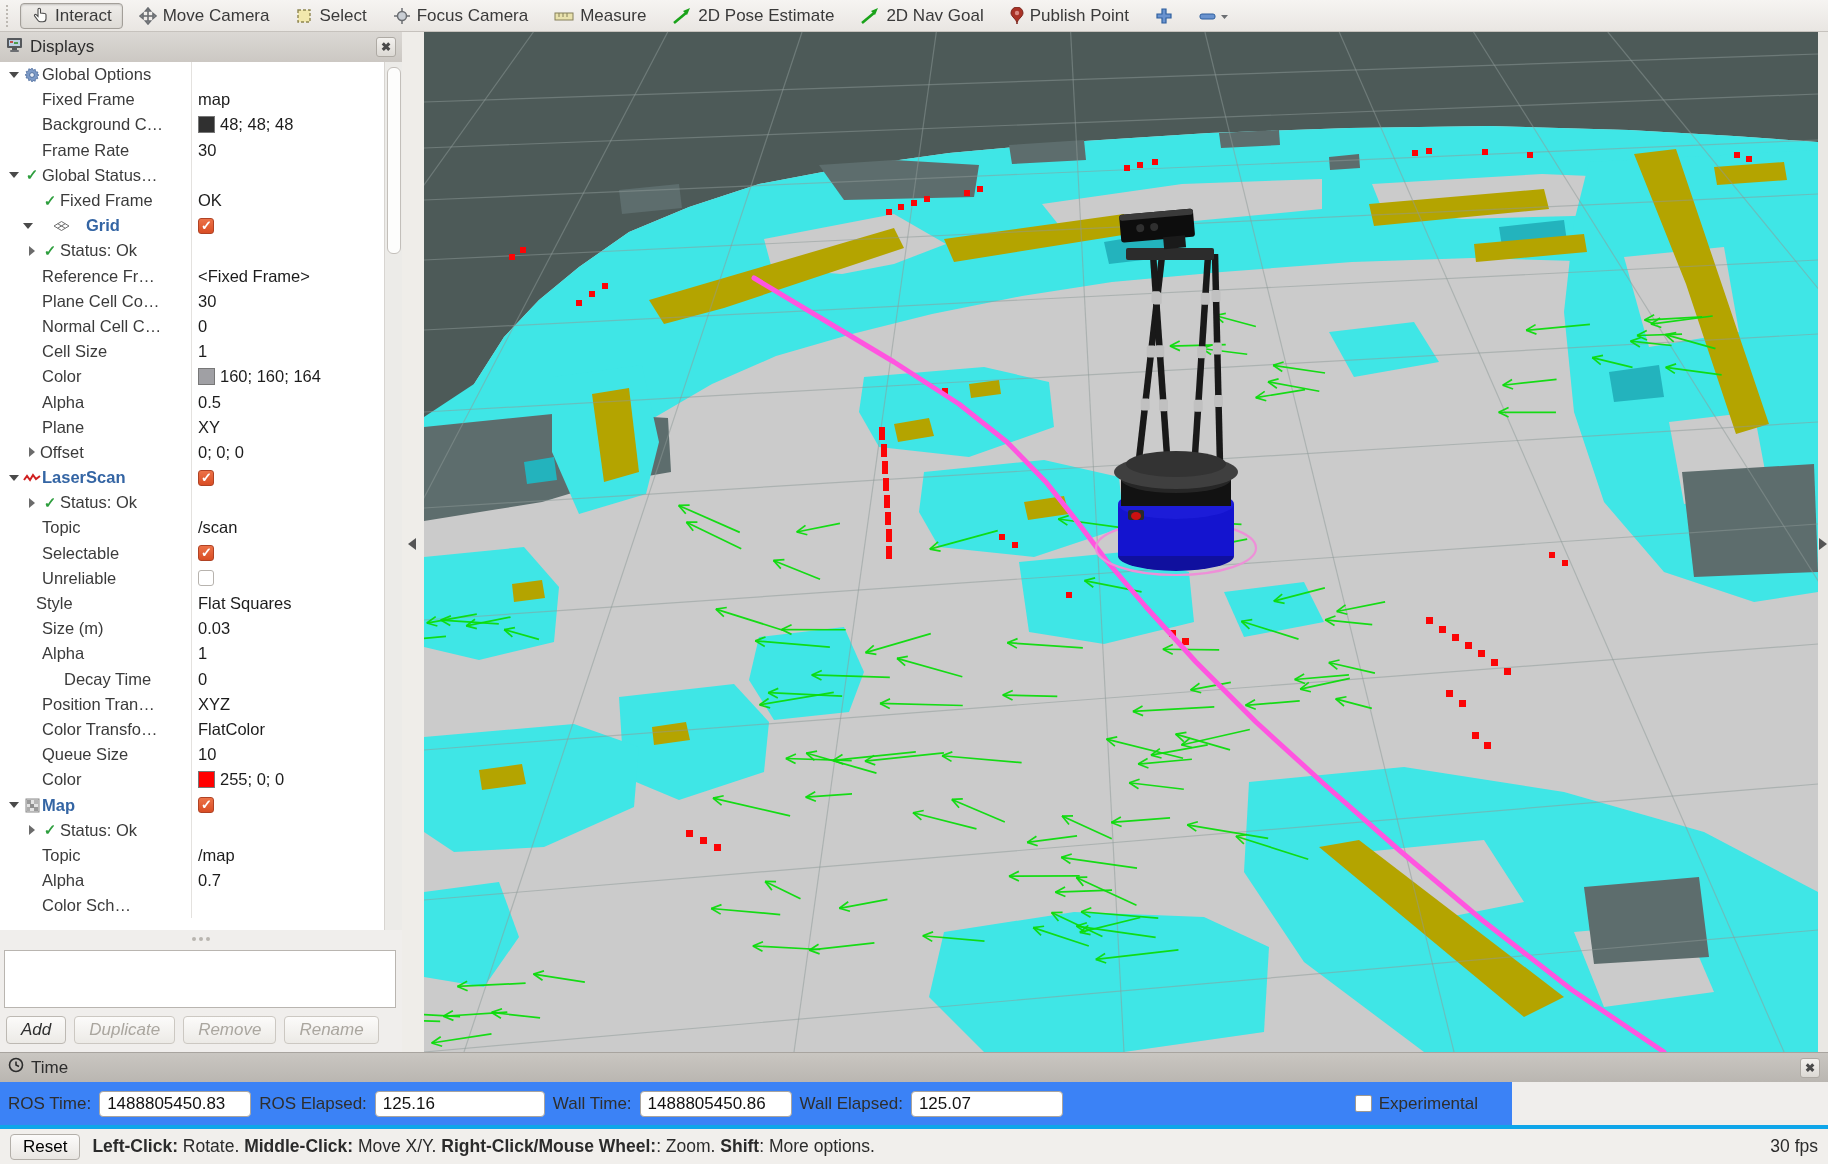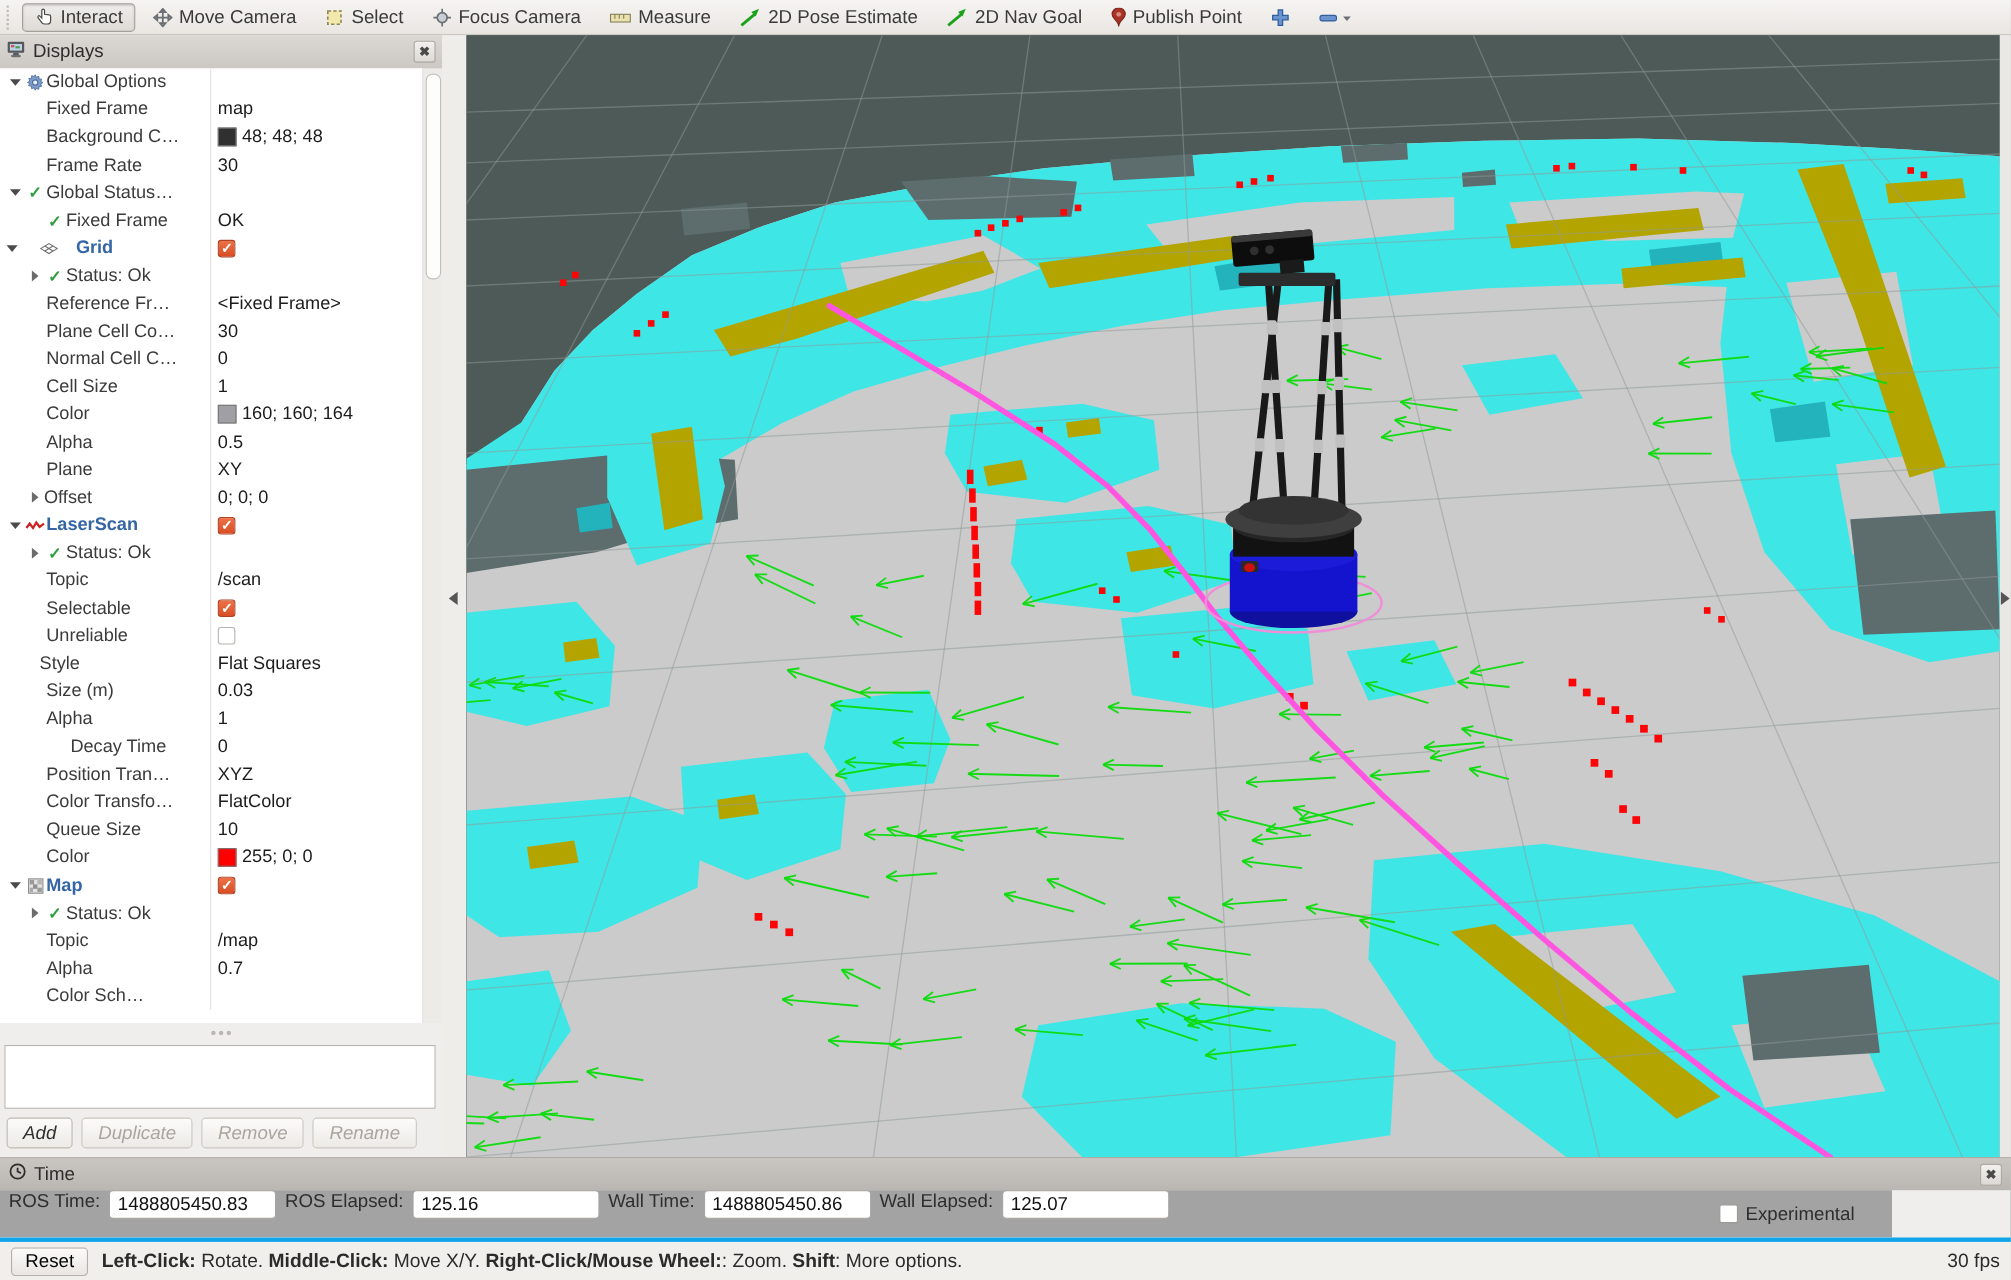--- a/index.html
+++ b/index.html
@@ -61,22 +61,22 @@
     border-top:6px solid transparent;border-bottom:6px solid transparent;border-right:8px solid #555;}
   .rightstrip{position:absolute;left:1818px;top:32px;width:10px;height:1020px;background:#eae8e4;}
   .rightstrip .arr{position:absolute;left:1px;top:506px;width:0;height:0;
     border-top:6px solid transparent;border-bottom:6px solid transparent;border-left:8px solid #555;}
   .viewport{position:absolute;left:424px;top:32px;width:1394px;height:1020px;background:#4d5a58;}
   
   .time-header{position:absolute;left:0;top:1052px;width:1828px;height:30px;
     background:linear-gradient(#c9c6c1,#bab6b1);border-top:1px solid #a8a49f;
     display:flex;align-items:center;gap:7px;padding:0 8px;box-sizing:border-box;
     font-size:17px;color:#2d2d2d;}
-  .time-row{position:absolute;left:0;top:1082px;width:1720px;height:43px;background:#a3a3a3;
-    display:flex;gap:8px;padding:0 8px;box-sizing:border-box;font-size:17px;}
+  .time-row{position:absolute;left:0;top:1082px;width:1512px;height:43px;background:#3b82f6;
+    display:flex;align-items:center;gap:8px;padding:0 8px;box-sizing:border-box;font-size:17px;}
   .tfield{height:26px;border:1px solid #a8a49f;border-radius:4px;background:#fff;
     display:flex;align-items:center;padding-left:7px;font-size:17px;color:#111;box-sizing:border-box;}
   .expwrap{margin-left:auto;margin-right:26px;display:flex;align-items:center;gap:7px;}
   .smallcb{width:15px;height:15px;background:#fff;border:1px solid #9d9992;border-radius:2px;}
   
   .statusbar{position:absolute;left:0;top:1125px;width:1828px;height:39px;background:#f1efec;
     border-top:4px solid #0ea5e9;display:flex;align-items:center;gap:12px;
     padding:0 10px;box-sizing:border-box;font-size:17.5px;color:#2b2b2b;}
   .statusbar .fps{margin-left:auto;}
   .reset{font-size:17px;padding:2px 12px;border:1px solid #b3afa9;border-radius:4px;
@@ -260,21 +260,21 @@
           <span class="ricon">
             <span class="check">✓</span>
           </span>
           <span>Fixed Frame</span>
         </div>
         <div class="val">
           <span>OK</span>
         </div>
       </div>
       <div class="row">
-        <div class="lab" style="padding-left: 3px; gap: 15px;">
+        <div class="lab" style="padding-left: 20px; gap: 15px;">
           <span class="exp">
             <span class="tri-o"></span>
           </span>
           <span class="ricon">
             <svg width="17" height="14" viewBox="0 0 17 14" fill="none" stroke="#6f6f6f" stroke-width="1">
               <path d="M1 7 L8.5 2.5 L16 7 L8.5 11.5 z"></path>
               <path d="M4.7 4.7 L12.2 9.2 M12.2 4.7 L4.7 9.2"></path>
             </svg>
           </span>
           <span class="blue">Grid</span>

